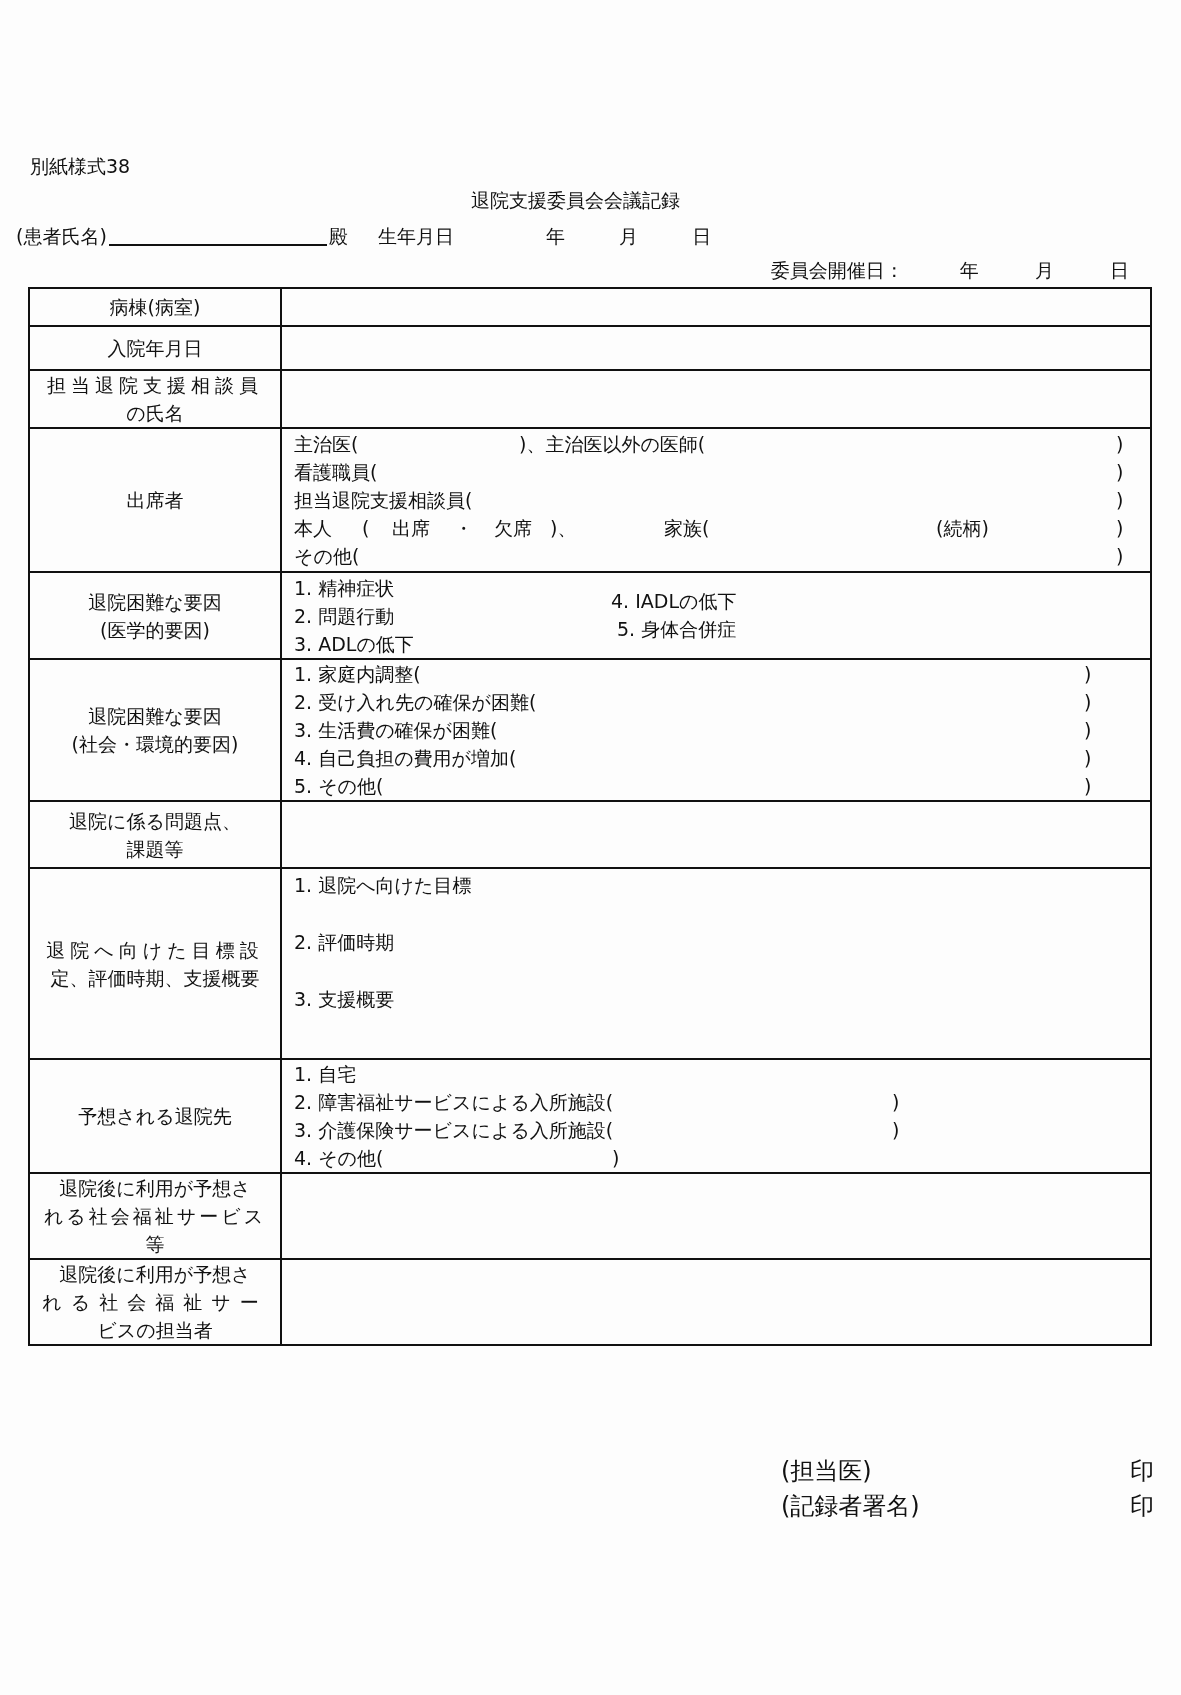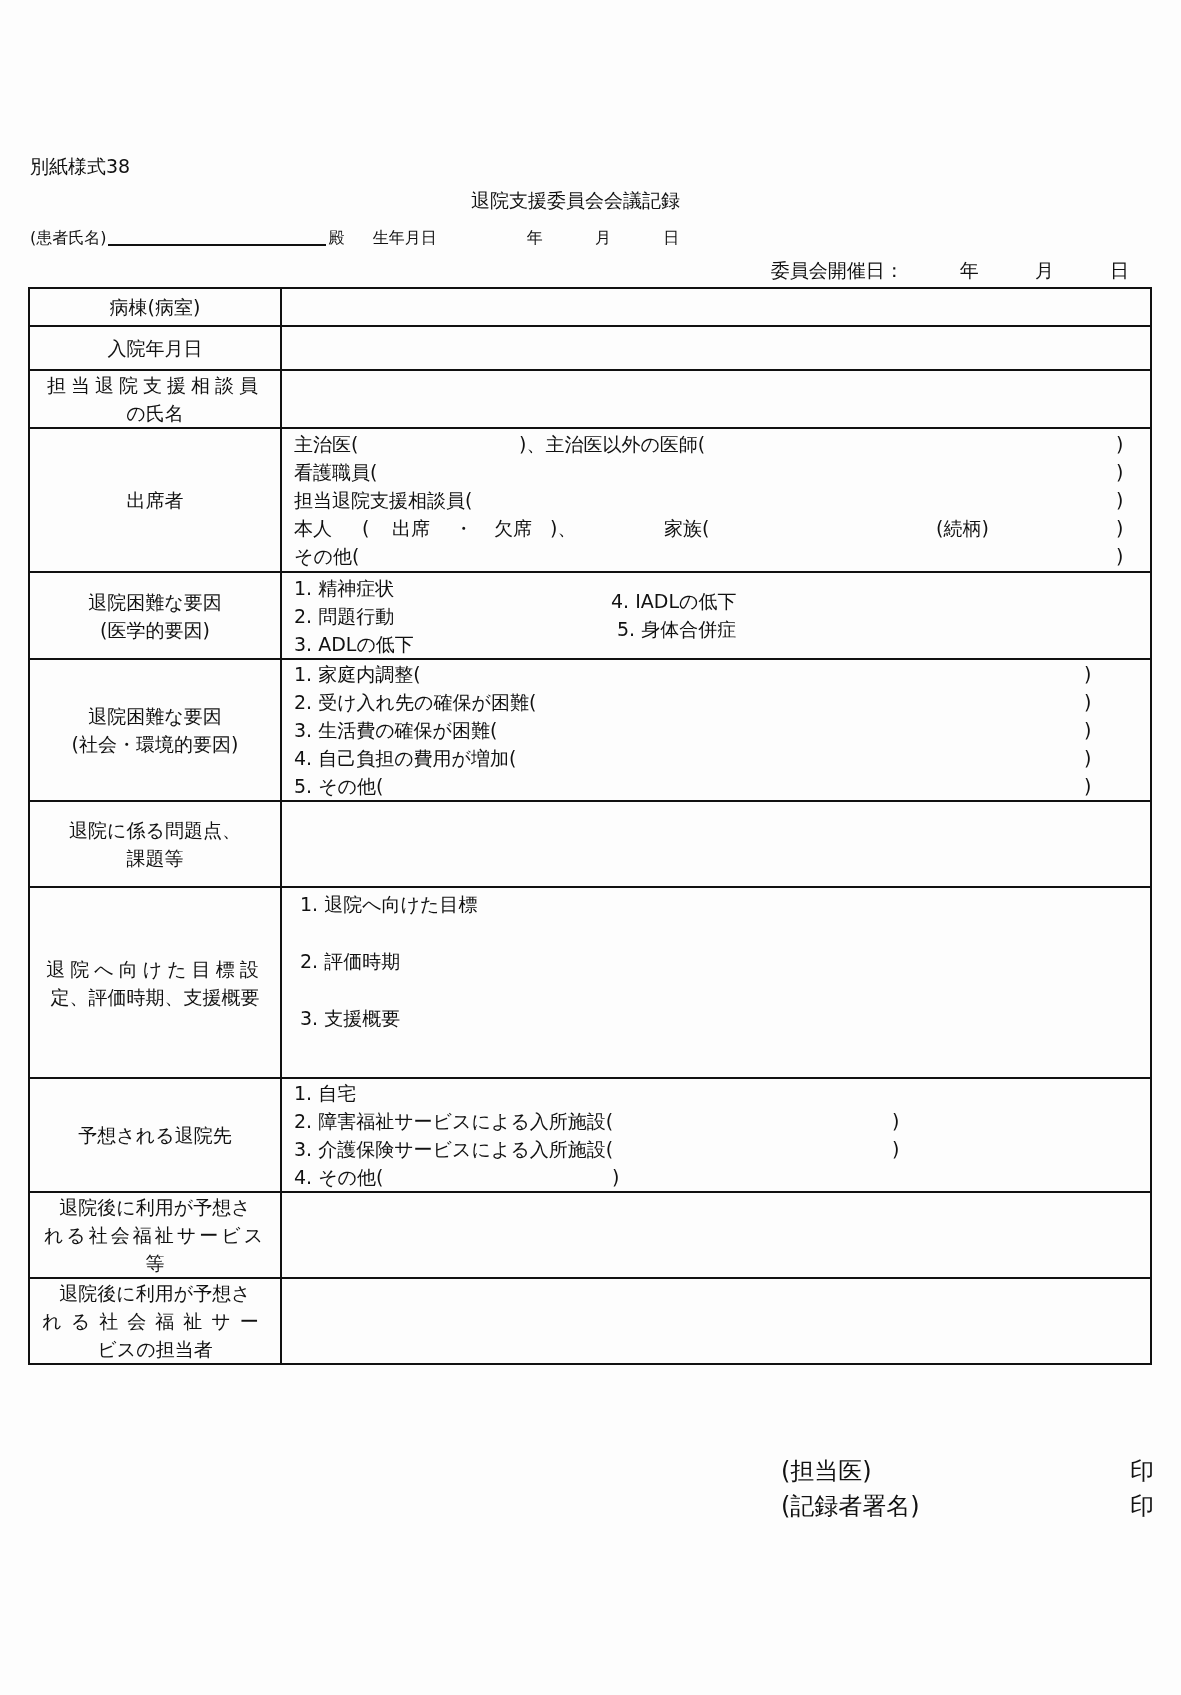--- a/index.html
+++ b/index.html
@@ -1,34 +1,34 @@
 <!DOCTYPE html>
 <html><head>
 <meta charset="utf-8">
 <style>
   html, body { margin:0; padding:0; background:#fdfdfd; }
   body { width:1181px; height:1695px; position:relative; overflow:hidden;
          font-family:"DejaVu Sans", sans-serif; color:#111; font-size:19px; }
   .abs { position:absolute; white-space:nowrap; line-height:1; }
   .form-id { left:30px; top:157px; font-size:19px; }
   .title { left:471px; top:191px; font-size:19px; }
-  .patient-line { left:30px; top:226px; font-size:16px; }
+  .patient-line { left:16px; top:226px; font-size:19px; }
   .name-blank { display:inline-block; width:218px; border-bottom:2px solid #111; height:18px; vertical-align:bottom; margin:0 2px; }
   .meeting-date { right:52px; top:261px; font-size:19px; }
   .sp { display:inline-block; }
 
   table.form { position:absolute; left:28px; top:287px; width:1124px; border-collapse:collapse; table-layout:fixed; }
   table.form td { border:2px solid #111; padding:0; vertical-align:middle; font-size:19px; }
   table.form td.label { width:250px; text-align:center; line-height:28px; }
   table.form td.value { padding-left:12px; line-height:28px; }
   .row-line { position:relative; height:28px; white-space:nowrap; }
   .row-line .close { position:absolute; }
   .two-col { position:relative; height:84px; }
   .two-col .c { position:absolute; white-space:nowrap; }
-  .goal-item { height:57px; line-height:28px;margin-left:6px; }
+  .goal-item { height:57px; line-height:28px; }
   .spaced { letter-spacing:5px; }
 
   .sign { font-size:24px; }
 </style>
 </head>
 <body>
 
 <div class="abs form-id">別紙様式38</div>
 <div class="abs title">退院支援委員会会議記録</div>
 
@@ -124,21 +124,21 @@
       <div>(社会・環境的要因)</div>
     </td>
     <td class="value">
       <div class="row-line"><span>1. 家庭内調整(</span><span class="close" style="left:790px">)</span></div>
       <div class="row-line"><span>2. 受け入れ先の確保が困難(</span><span class="close" style="left:790px">)</span></div>
       <div class="row-line"><span>3. 生活費の確保が困難(</span><span class="close" style="left:790px">)</span></div>
       <div class="row-line"><span>4. 自己負担の費用が増加(</span><span class="close" style="left:790px">)</span></div>
       <div class="row-line"><span>5. その他(</span><span class="close" style="left:790px">)</span></div>
     </td>
   </tr>
-  <tr style="height:86px">
+  <tr style="height:67px">
     <td class="label">
       <div>退院に係る問題点、</div>
       <div>課題等</div>
     </td>
     <td class="value"></td>
   </tr>
   <tr style="height:191px">
     <td class="label">
       <div class="spaced">退院へ向けた目標設</div>
       <div>定、評価時期、支援概要</div>

